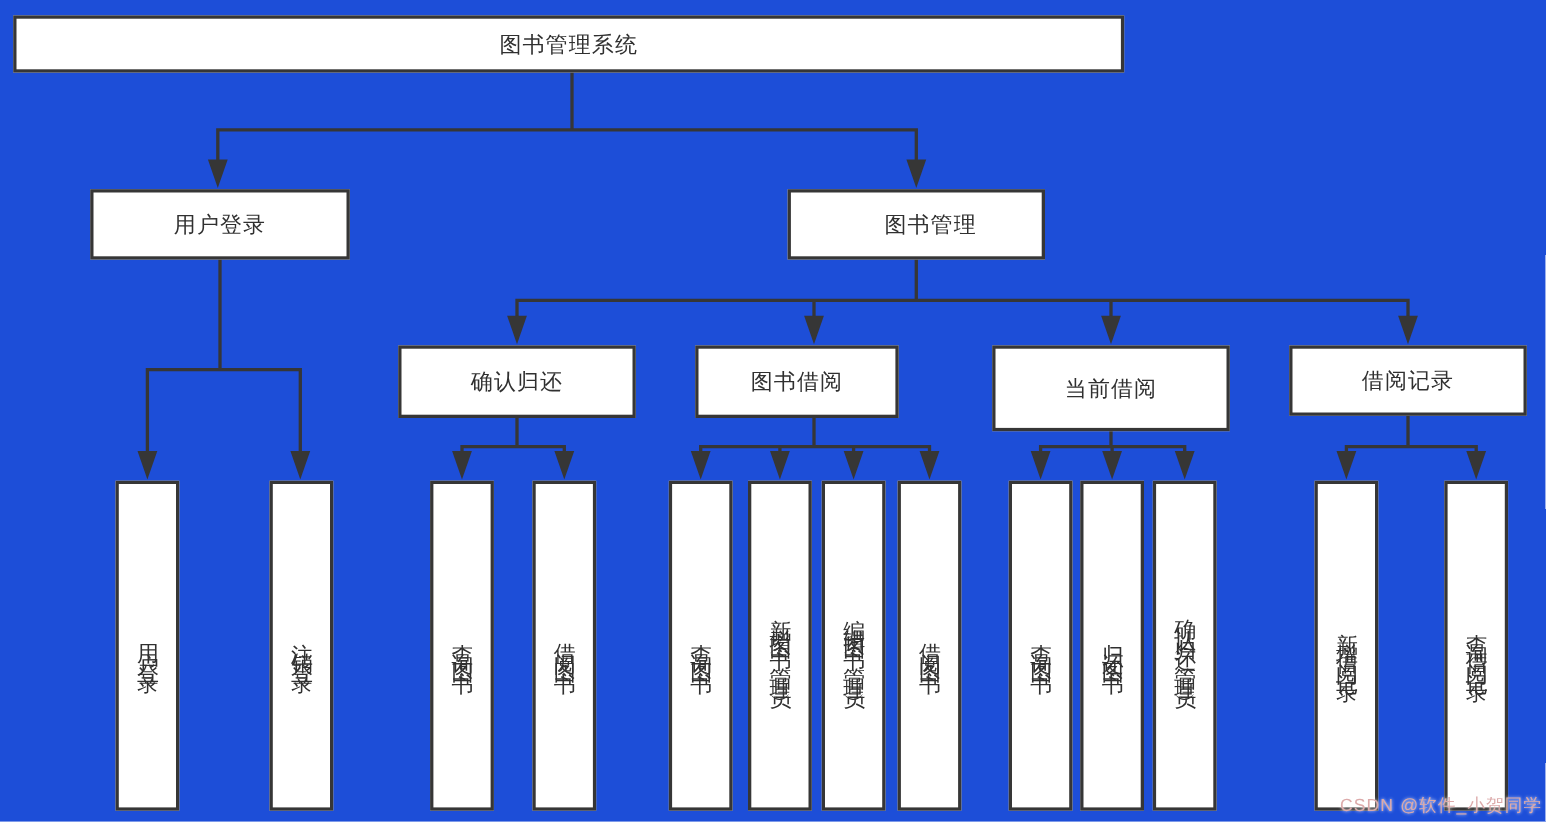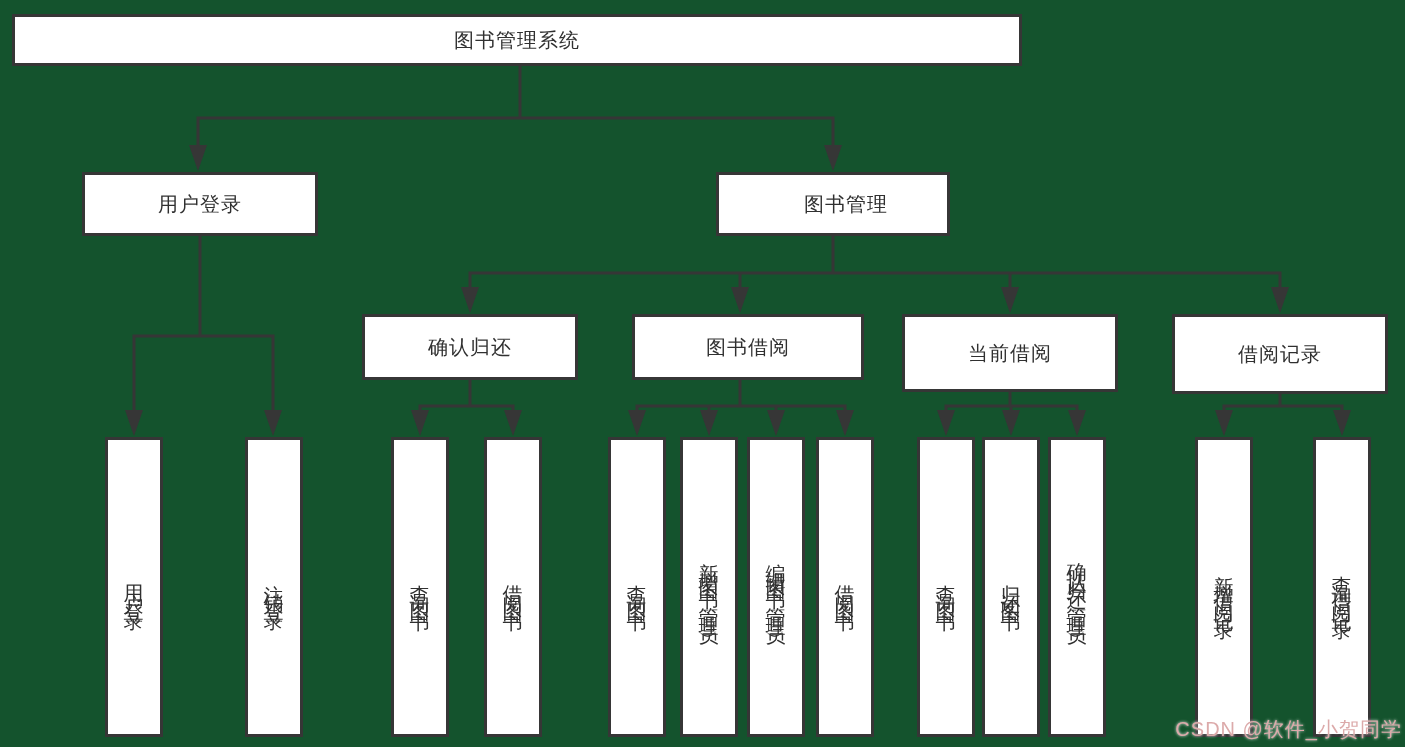--- a/index.html
+++ b/index.html
@@ -1,31 +1,31 @@
 <!DOCTYPE html>
 <html><head>
 <meta charset="utf-8">
 <style>
   html,body{margin:0;padding:0;background:#ffffff;}
   .stage{
-    position:relative;width:1405px;height:747px;background:#14532d;
+    position:relative;width:1405px;height:747px;background:#1d4ed8;
     font-family:"Liberation Sans",sans-serif;color:#303030;overflow:hidden;
   }
   .wires{position:absolute;left:0;top:0;width:1405px;height:747px;}
   .box{
     position:absolute;box-sizing:border-box;background:#ffffff;
     border:3px solid #363636;display:flex;align-items:center;justify-content:center;
     font-size:20px;letter-spacing:1px;white-space:nowrap;
   }
   .box .vtext{
     writing-mode:vertical-rl;text-orientation:mixed;
     letter-spacing:9px;line-height:1.1;white-space:nowrap;
   }
   .watermark{
-    position:absolute;right:3px;bottom:4px;font-size:20px;letter-spacing:1px;
+    position:absolute;right:3px;bottom:4px;font-size:16px;letter-spacing:1px;
     color:#dcaaaa;text-shadow:0 0 3px rgba(255,255,255,.95);z-index:5;
   }
 </style>
 </head>
 <body>
 
 <div class="stage">
 
   <svg class="wires" viewBox="0 0 1405 747" xmlns="http://www.w3.org/2000/svg">
     <g stroke="#363636" stroke-width="3" fill="none" stroke-linejoin="miter">
@@ -73,23 +73,23 @@
       <polygon points="1333,410 1351,410 1342,436"></polygon>
     </g>
   </svg>
 
   <div class="box" style="left:12px;top:14px;width:1010px;height:52px;">图书管理系统</div>
 
   <div class="box" style="left:82px;top:172px;width:236px;height:64px;">用户登录</div>
   <div class="box" style="left:716px;top:172px;width:234px;height:64px;padding-left:26px;">图书管理</div>
 
   <div class="box" style="left:362px;top:314px;width:216px;height:66px;">确认归还</div>
-  <div class="box" style="left:632px;top:314px;width:232px;height:66px;">图书借阅</div>
+  <div class="box" style="left:632px;top:314px;width:185px;height:66px;">图书借阅</div>
   <div class="box" style="left:902px;top:314px;width:216px;height:78px;">当前借阅</div>
-  <div class="box" style="left:1172px;top:314px;width:216px;height:80px;">借阅记录</div>
+  <div class="box" style="left:1172px;top:314px;width:216px;height:64px;">借阅记录</div>
 
   <div class="box" style="left:105px;top:437px;width:58px;height:300px;">
       <span class="vtext">用户登录</span>
     </div>
   <div class="box" style="left:245px;top:437px;width:58px;height:300px;">
       <span class="vtext">注销登录</span>
     </div>
 
   <div class="box" style="left:391px;top:437px;width:58px;height:300px;">
       <span class="vtext">查询图书</span>

